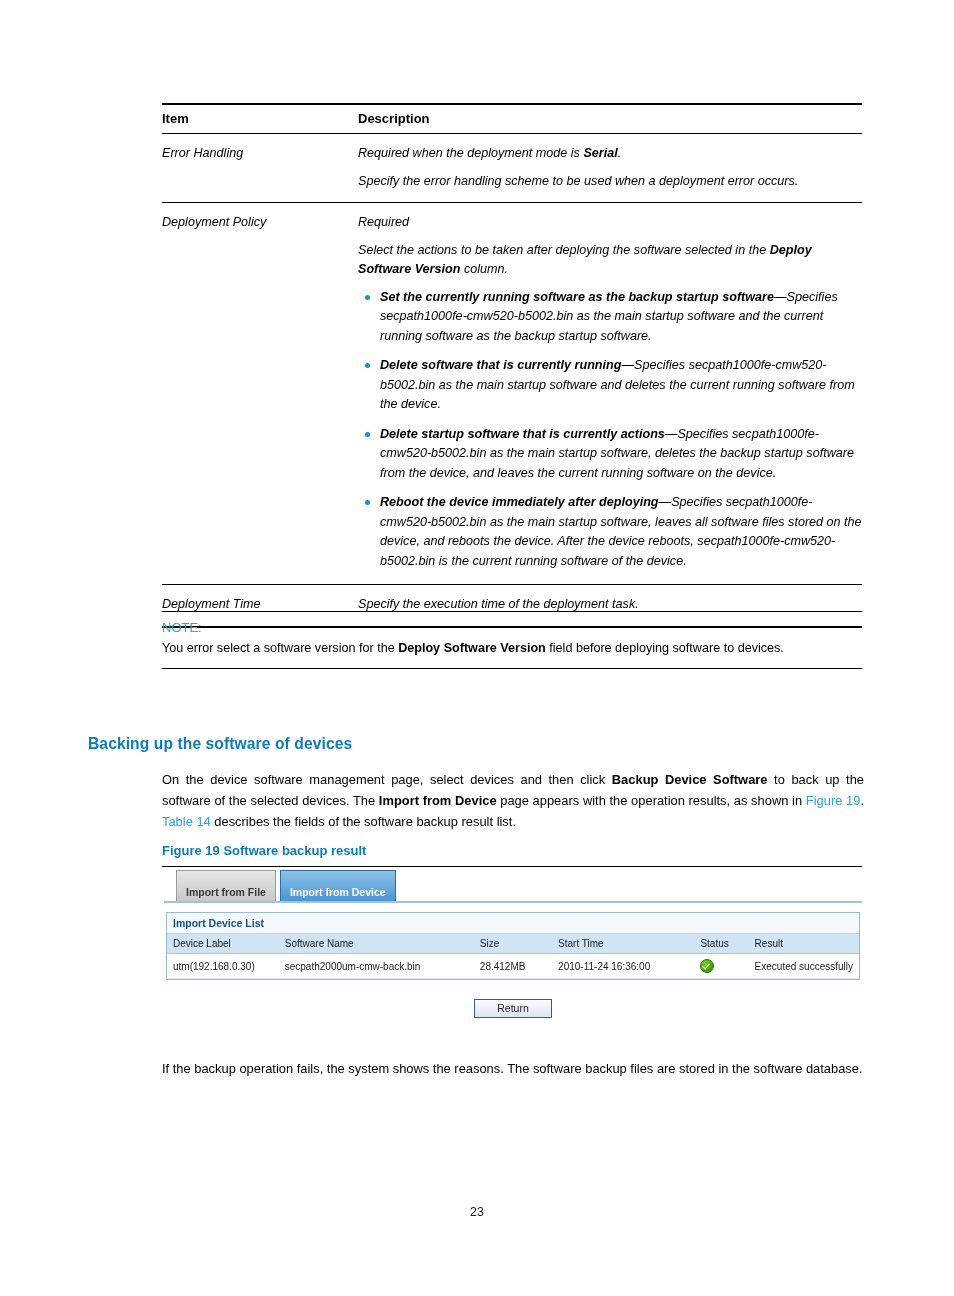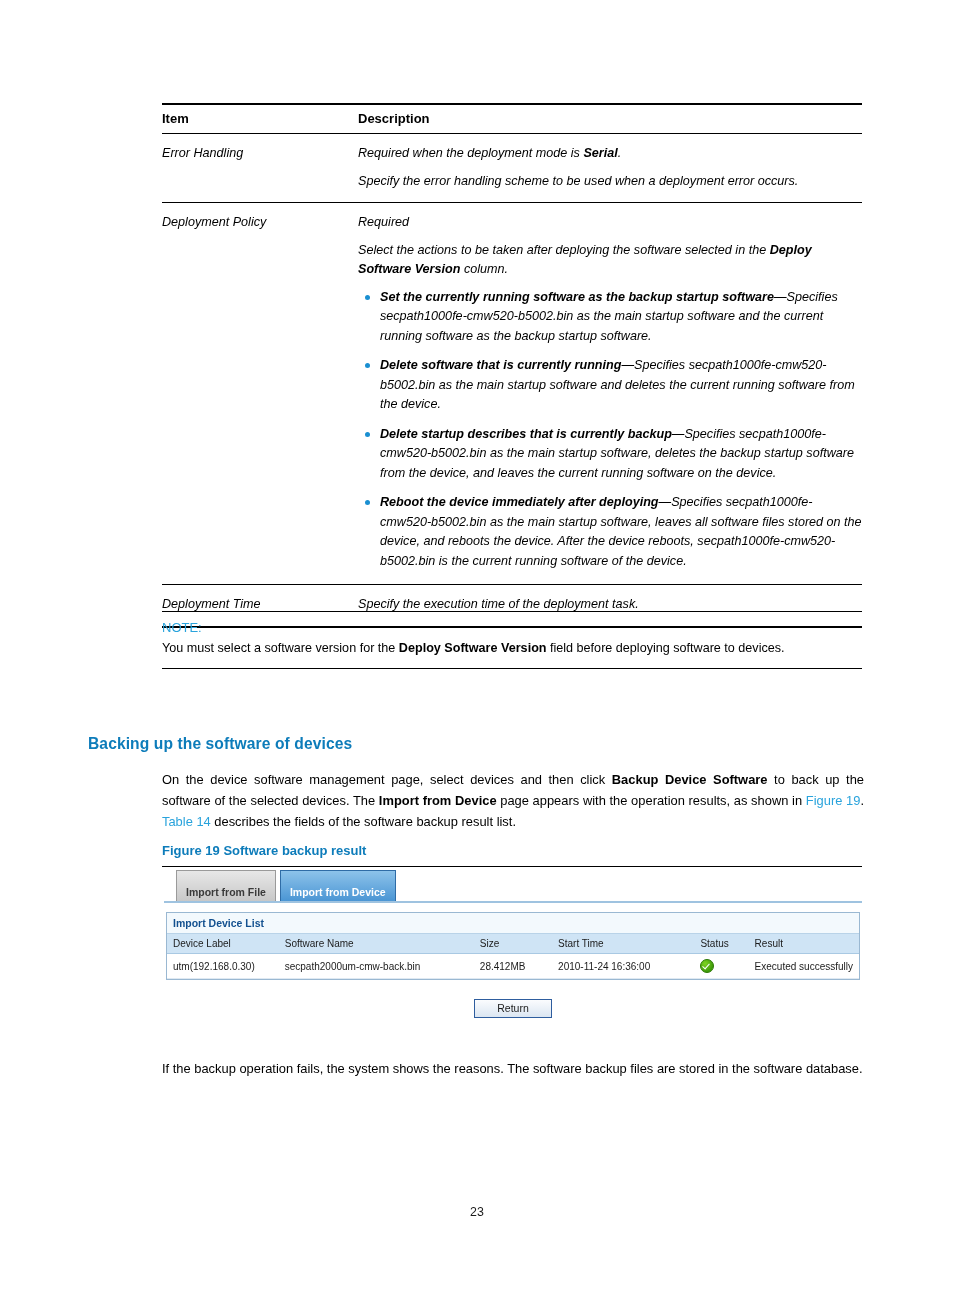--- a/index.html
+++ b/index.html
@@ -315,21 +315,21 @@
     </tr>
 
     <tr class="rule-thin">
       <td class="col-item item-mid">Deployment Policy</td>
       <td class="col-desc">
         <p class="desc-p">Required</p>
         <p class="desc-p"><span>Select the actions to be taken after deploying the software selected in the </span><b>Deploy Software Version</b><span> column.</span></p>
         <ul class="bullets">
           <li><b>Set the currently running software as the backup startup software</b><span>—Specifies secpath1000fe-cmw520-b5002.bin as the main startup software and the current running software as the backup startup software.</span></li>
           <li><b>Delete software that is currently running</b><span>—Specifies secpath1000fe-cmw520-b5002.bin as the main startup software and deletes the current running software from the device.</span></li>
-          <li><b>Delete startup describes that is currently backup</b><span>—Specifies secpath1000fe-cmw520-b5002.bin as the main startup software, deletes the backup startup software from the device, and leaves the current running software on the device.</span></li>
+          <li><b>Delete startup software that is currently actions</b><span>—Specifies secpath1000fe-cmw520-b5002.bin as the main startup software, deletes the backup startup software from the device, and leaves the current running software on the device.</span></li>
           <li><b>Reboot the device immediately after deploying</b><span>—Specifies secpath1000fe-cmw520-b5002.bin as the main startup software, leaves all software files stored on the device, and reboots the device. After the device reboots, secpath1000fe-cmw520-b5002.bin is the current running software of the device.</span></li>
         </ul>
       </td>
     </tr>
 
     <tr class="rule-thin">
       <td class="col-item item-mid">Deployment Time</td>
       <td class="col-desc">
         <p class="desc-p">Specify the execution time of the deployment task.</p>
       </td>
@@ -338,21 +338,21 @@
     <tr>
       <td class="rule-thick" style="padding:0;height:0;"></td>
       <td class="rule-thick" style="padding:0;height:0;"></td>
     </tr>
   </tbody>
     </table>
 
   <div class="note-block">
     <div class="note-rule-top"></div>
     <div class="note-label">NOTE:</div>
-    <div class="note-body"><span>You must select a software version for the </span><b>Deploy Software Version</b><span> field before deploying software to devices.</span></div>
+    <div class="note-body"><span>You error select a software version for the </span><b>Deploy Software Version</b><span> field before deploying software to devices.</span></div>
     <div class="note-rule-bot"></div>
   </div>
 
 
   <div class="sec-heading">Backing up the software of devices</div>
 
   <div class="body-para"><span>On the device software management page, select devices and then click </span><b>Backup Device Software</b><span> to back up the software of the selected devices. The </span><b>Import from Device</b><span> page appears with the operation results, as shown in </span><a class="lnk" href="#" style="text-decoration:none;">Figure 19</a><span>. </span><a class="lnk" href="#" style="text-decoration:none;">Table 14</a><span> describes the fields of the software backup result list.</span></div>
 
   <div class="fig-caption">Figure 19 Software backup result</div>
   <div class="fig-rule"></div>

